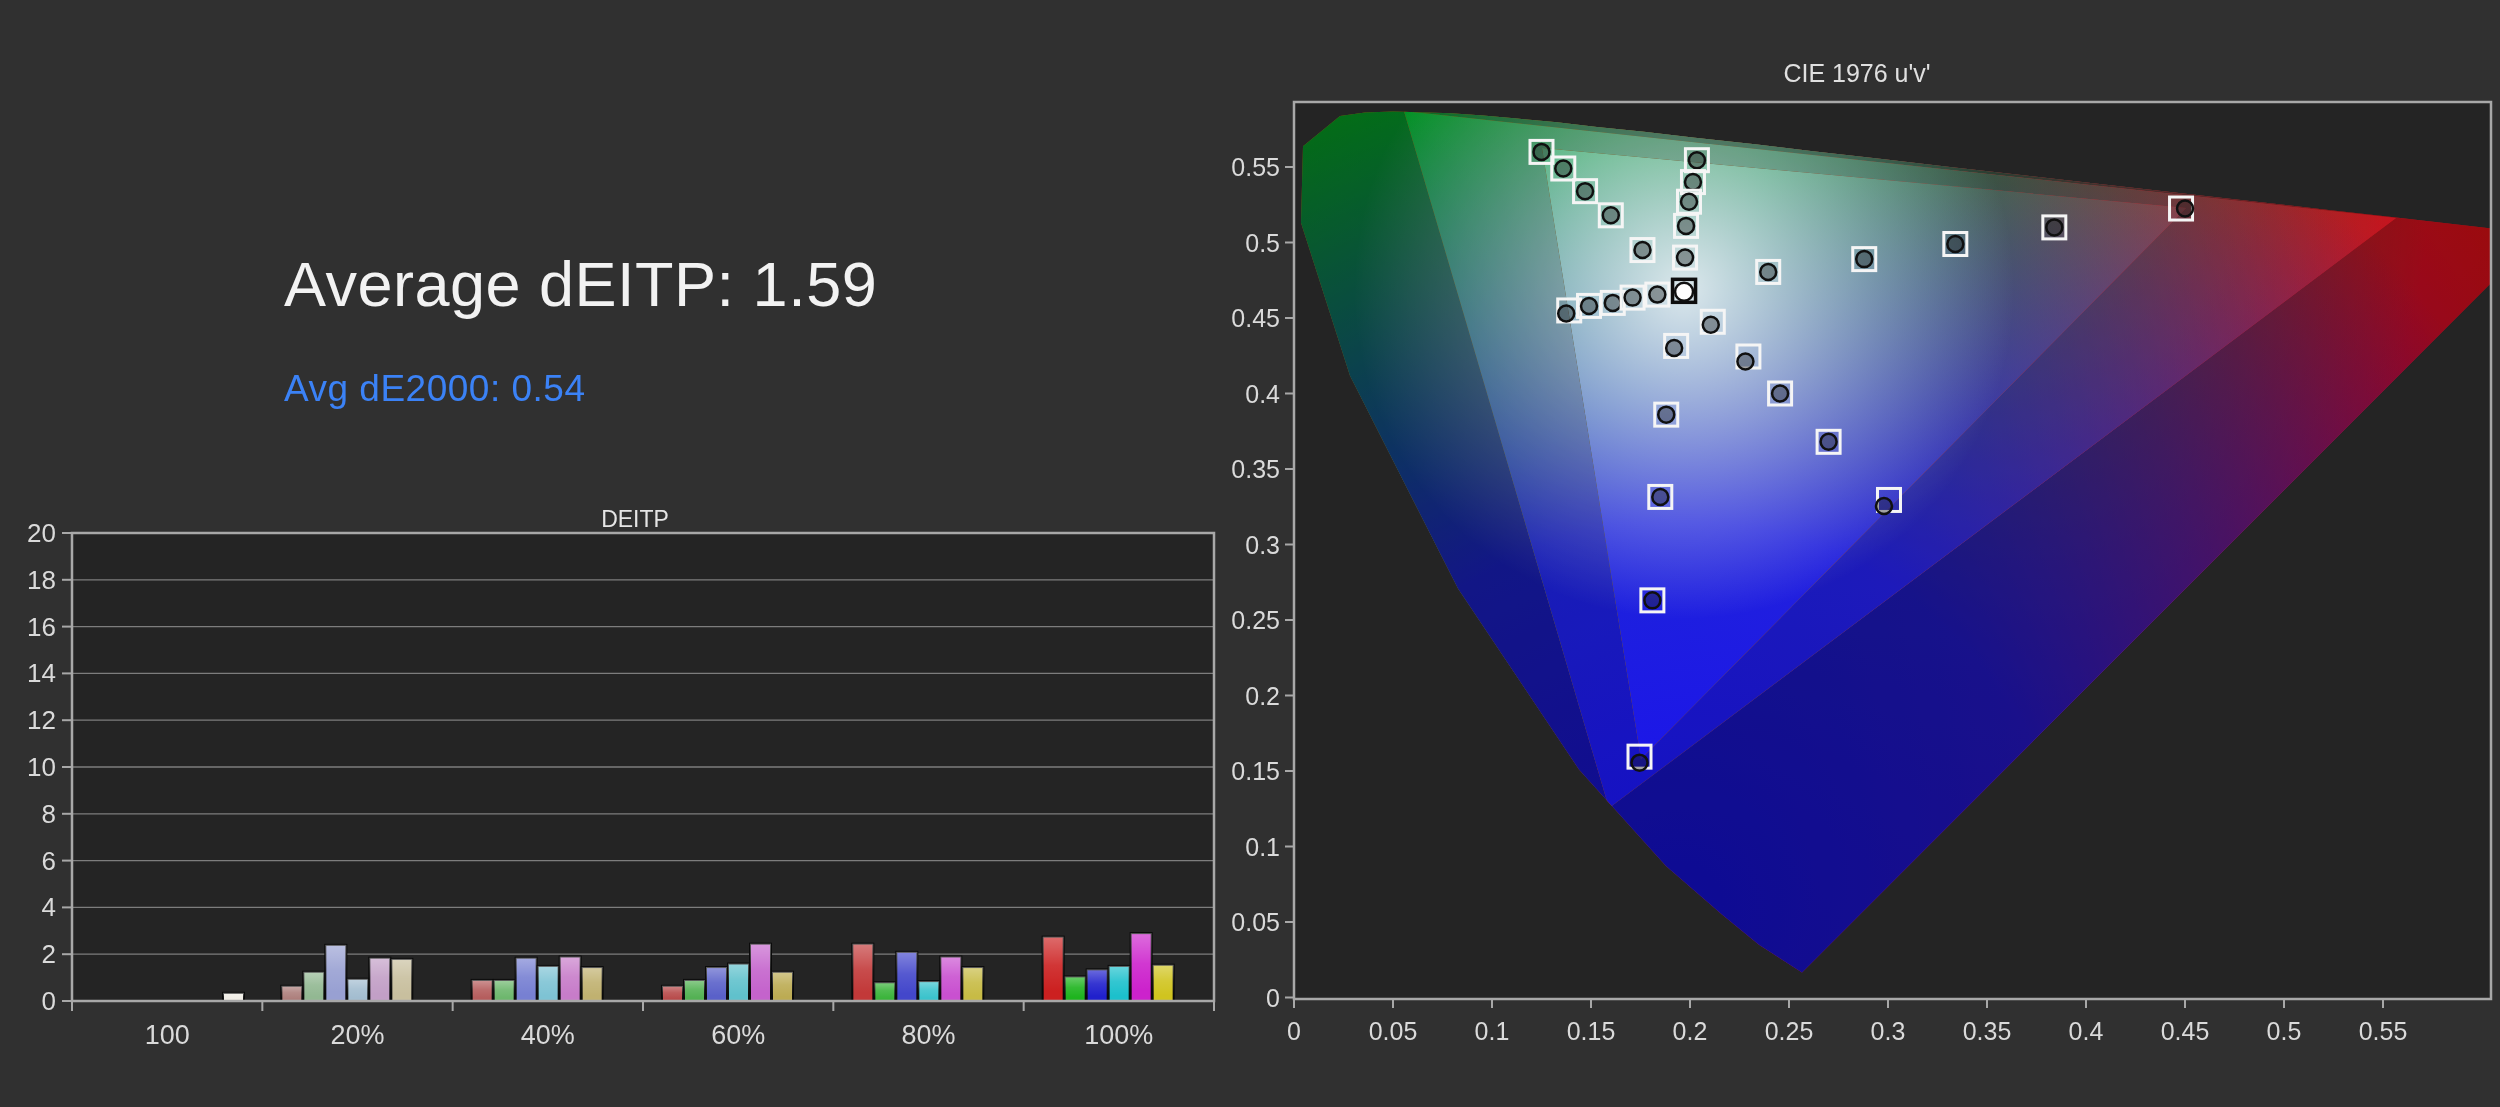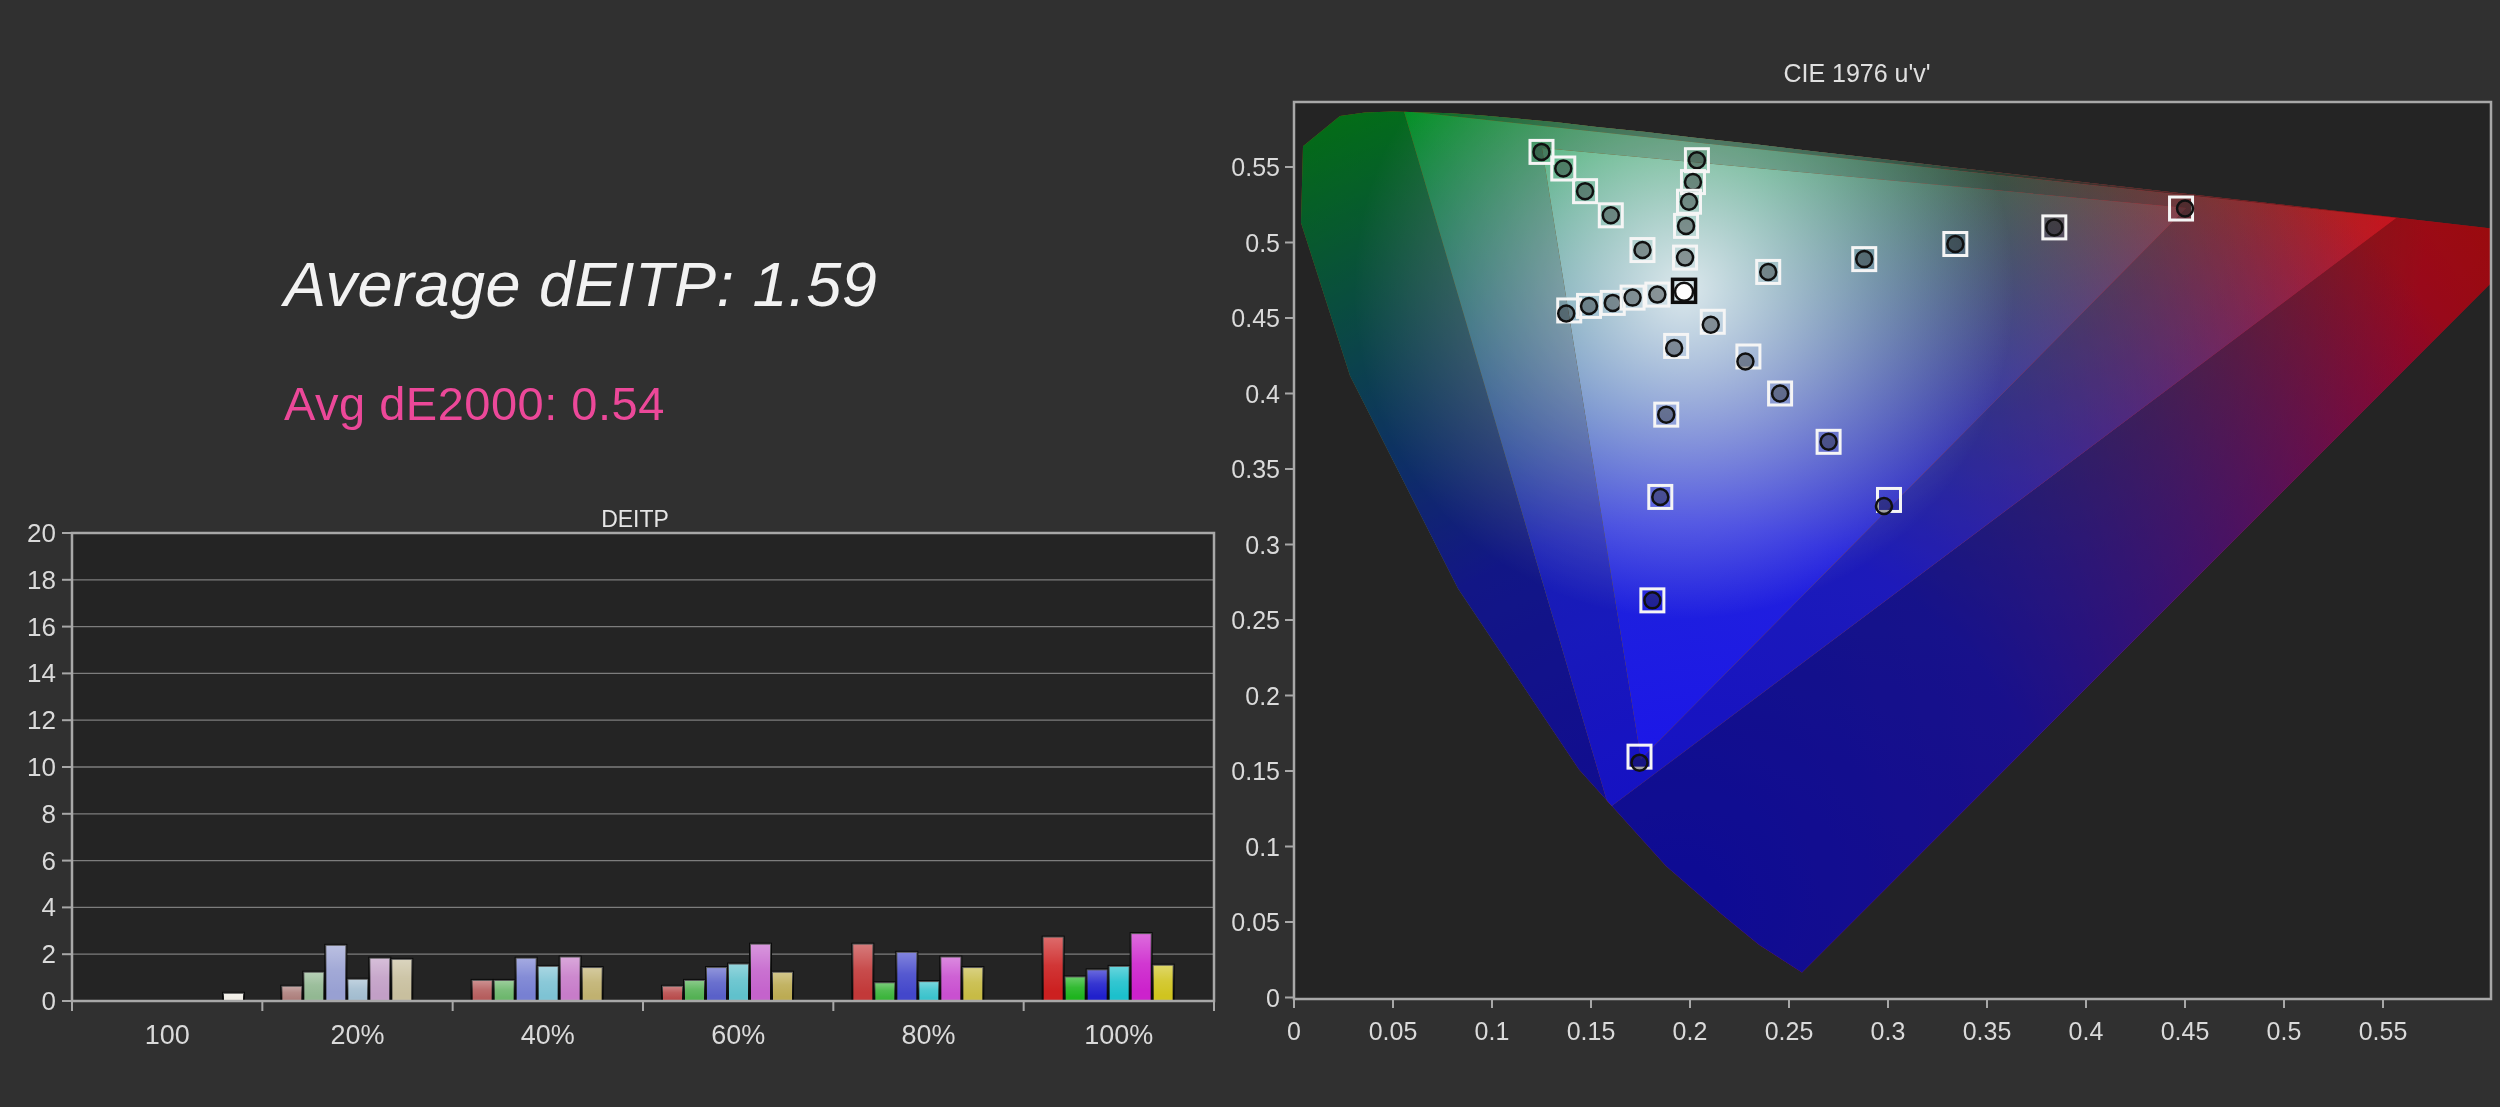--- a/index.html
+++ b/index.html
@@ -1,19 +1,19 @@
 <!DOCTYPE html>
 <html><head>
 <meta charset="utf-8">
 <style>
   html,body{margin:0;padding:0;background:#1a1a1a;}
   .page{position:relative;width:2500px;height:1107px;background:#303030;overflow:hidden;
         font-family:"Liberation Sans", sans-serif;}
-  .hdr1{position:absolute;left:284px;top:248px;font-size:63px;color:#f2f2f2;letter-spacing:0.5px;font-style:italic;}
-  .hdr2{position:absolute;left:284px;top:368px;font-size:47px;color:#ec4899;letter-spacing:0.5px;margin-top:8px;}
+  .hdr1{position:absolute;left:284px;top:248px;font-size:63px;color:#f2f2f2;letter-spacing:0.5px;}
+  .hdr2{position:absolute;left:284px;top:368px;font-size:37px;color:#3b82f6;letter-spacing:0.5px;}
   svg{position:absolute;left:0;top:0;}
   text{font-family:"Liberation Sans", sans-serif;}
 </style>
 </head>
 <body>
 
 <div class="page">
 
   <div class="hdr1">Average dEITP: 1.59</div>
   <div class="hdr2">Avg dE2000: 0.54</div>

